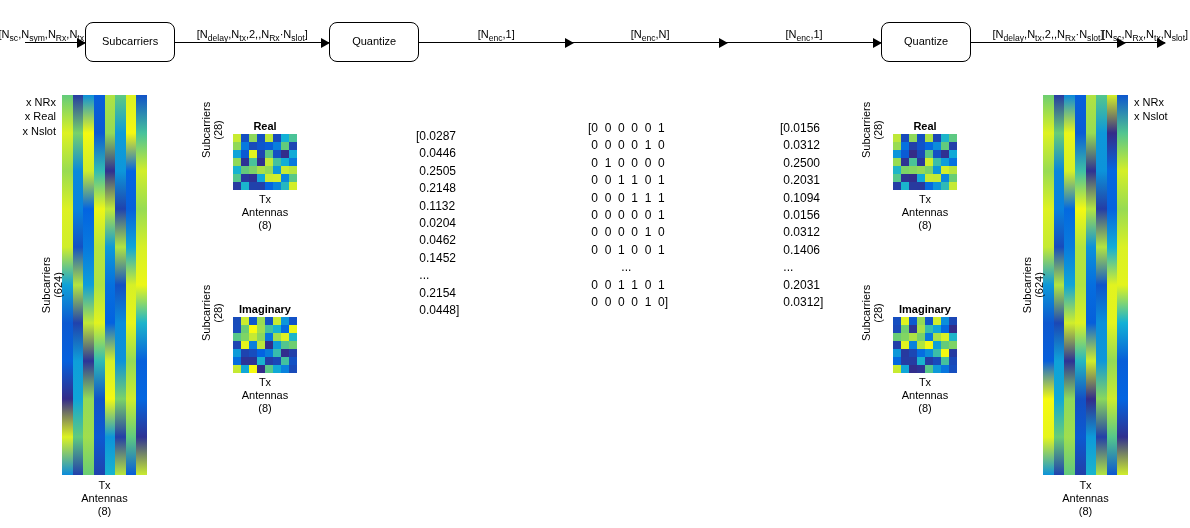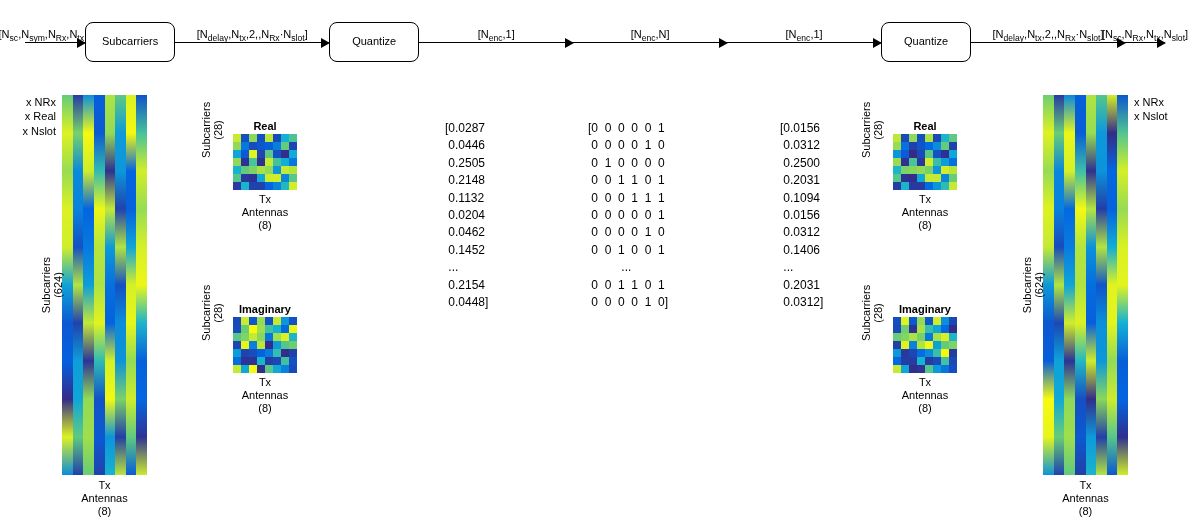--- a/index.html
+++ b/index.html
@@ -34,21 +34,21 @@
   .sp-right { right: 220px; }
   .sm { position: relative; margin-bottom: 70px; }
   .sm-title { font-weight: bold; text-align: center; margin-bottom: 2px; }
   .sm-img { width: 64px; height: 56px; margin: 0 auto; display: grid; grid-template-columns: repeat(8,1fr); grid-template-rows: repeat(7,1fr); }
   .sm-img div { width:100%; height:100%; }
   .sm-ylab { position: absolute; left: -20px; top: 38px; transform: rotate(-90deg); transform-origin: left top; white-space: nowrap; text-align:center; width: 56px;}
   .sm-xlab { text-align: center; line-height: 1.2; margin-top: 3px; }
 
   
   .num-col { position: absolute; top: 120px; font-family: Arial; font-size: 12px; line-height: 1.45; white-space: pre; }
-  .nc1 { left: 445px; }
+  .nc1 { left: 416px; margin-top: 8px; }
   .nc2 { left: 588px; }
   .nc3 { left: 780px; }
 
   sub { font-size: 0.78em; }
 </style>
 </head>
 <body>
 
 <div class="stage">
 

